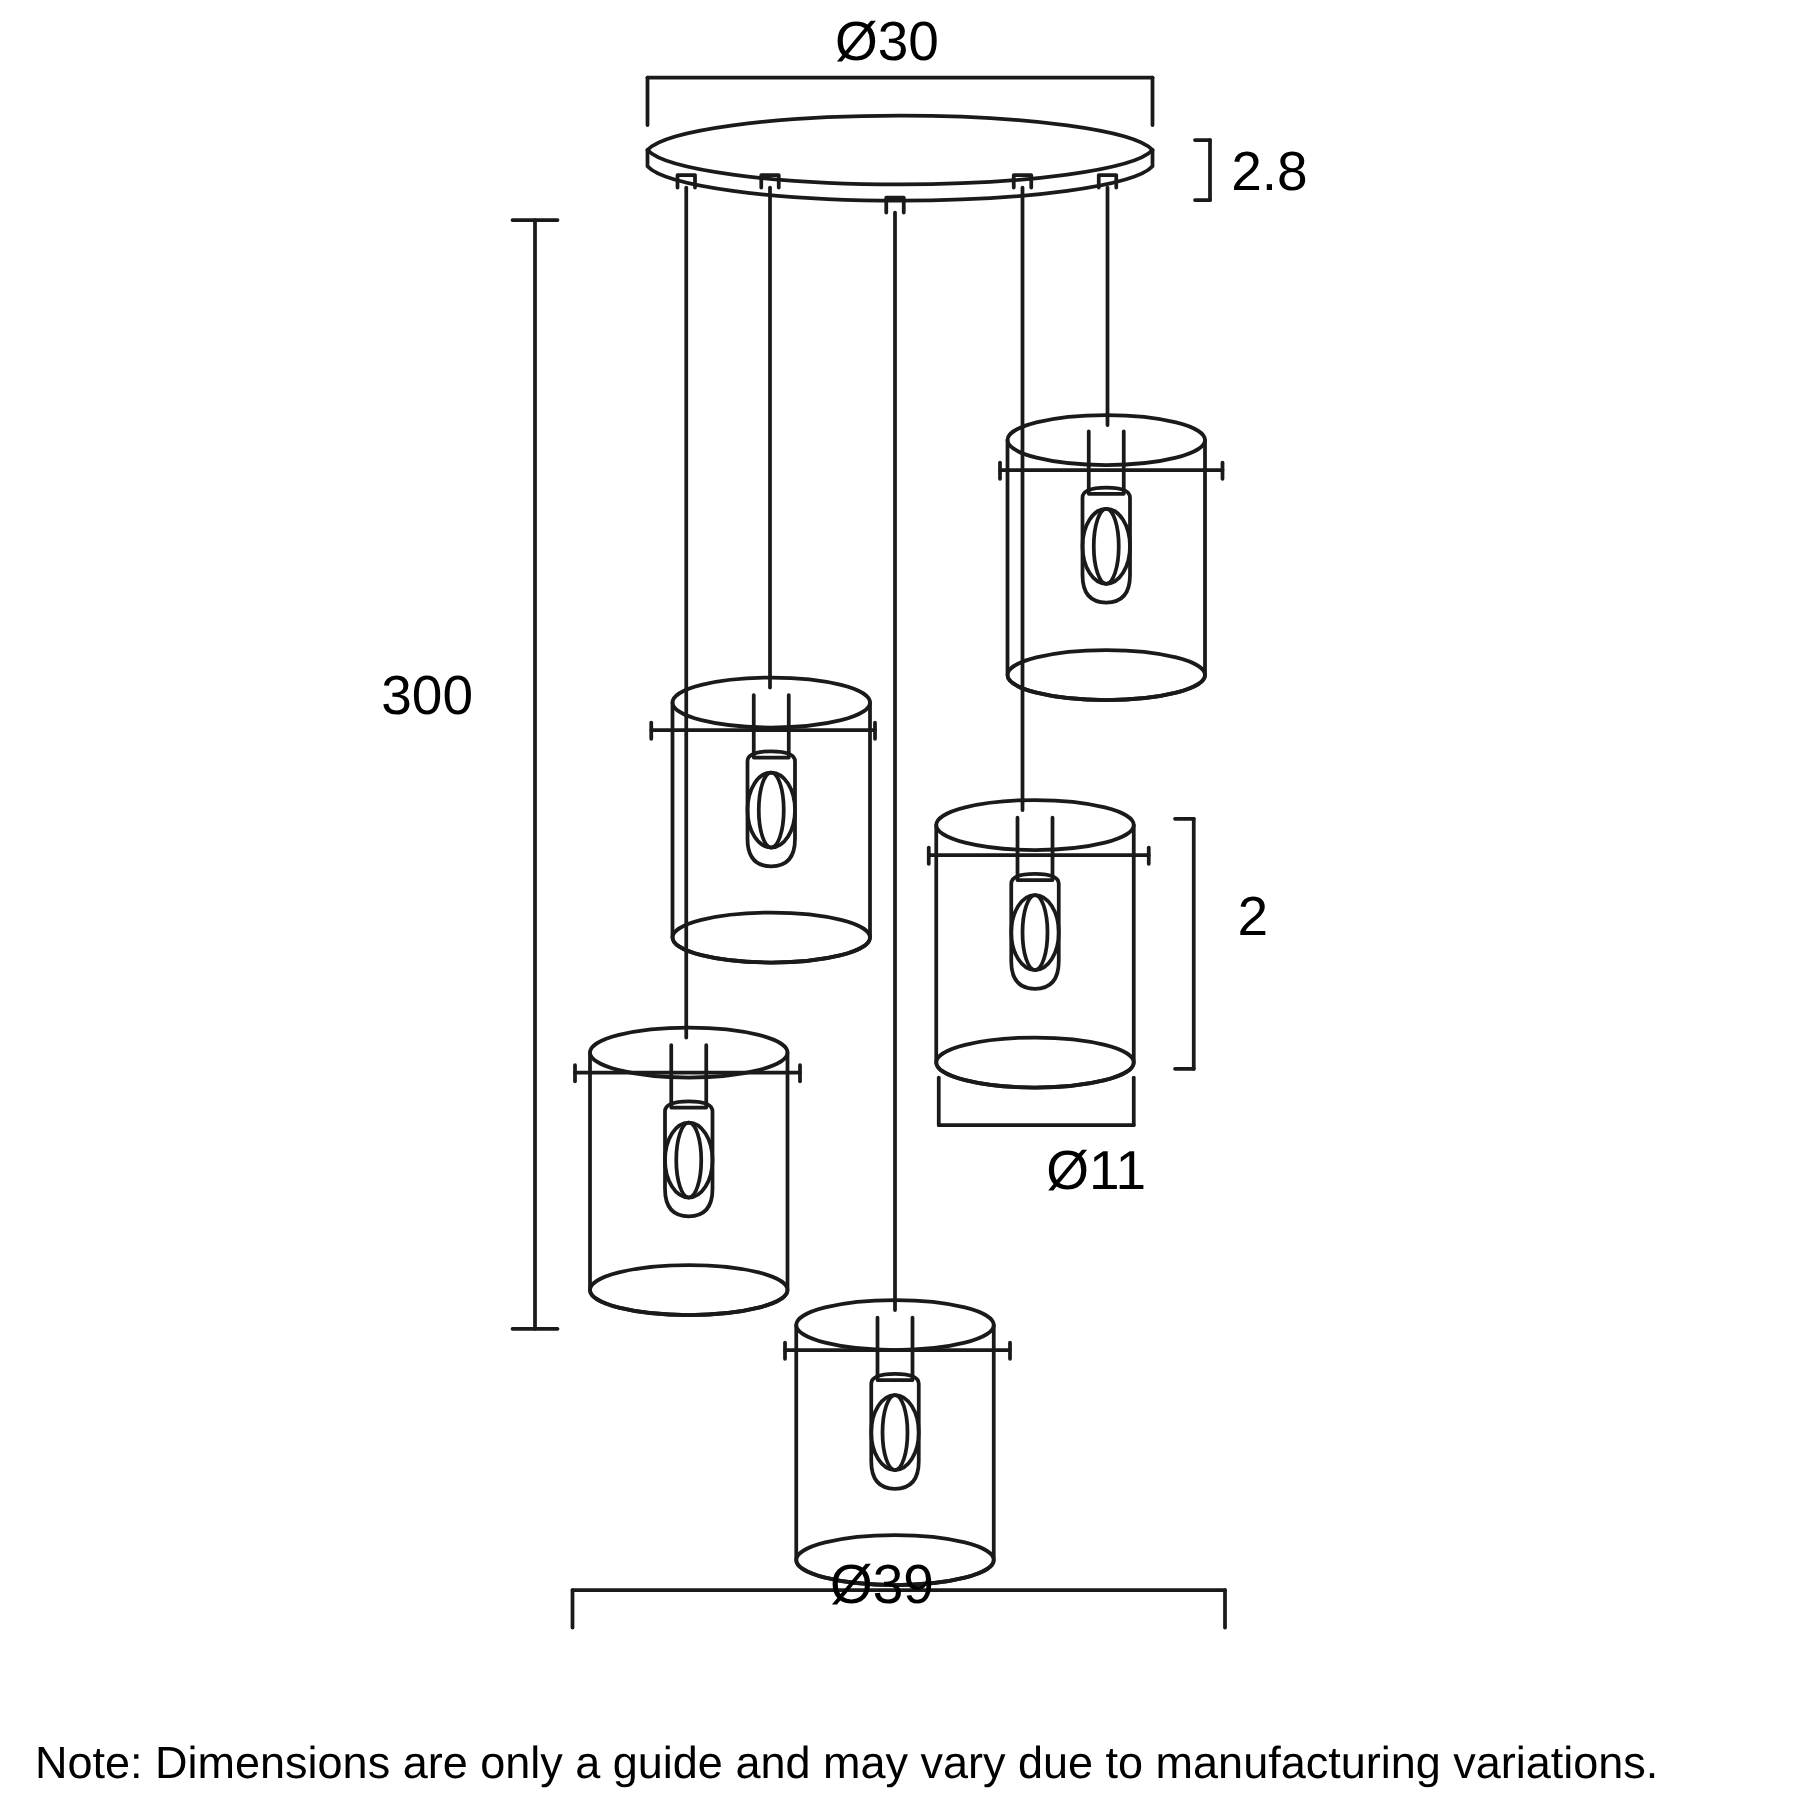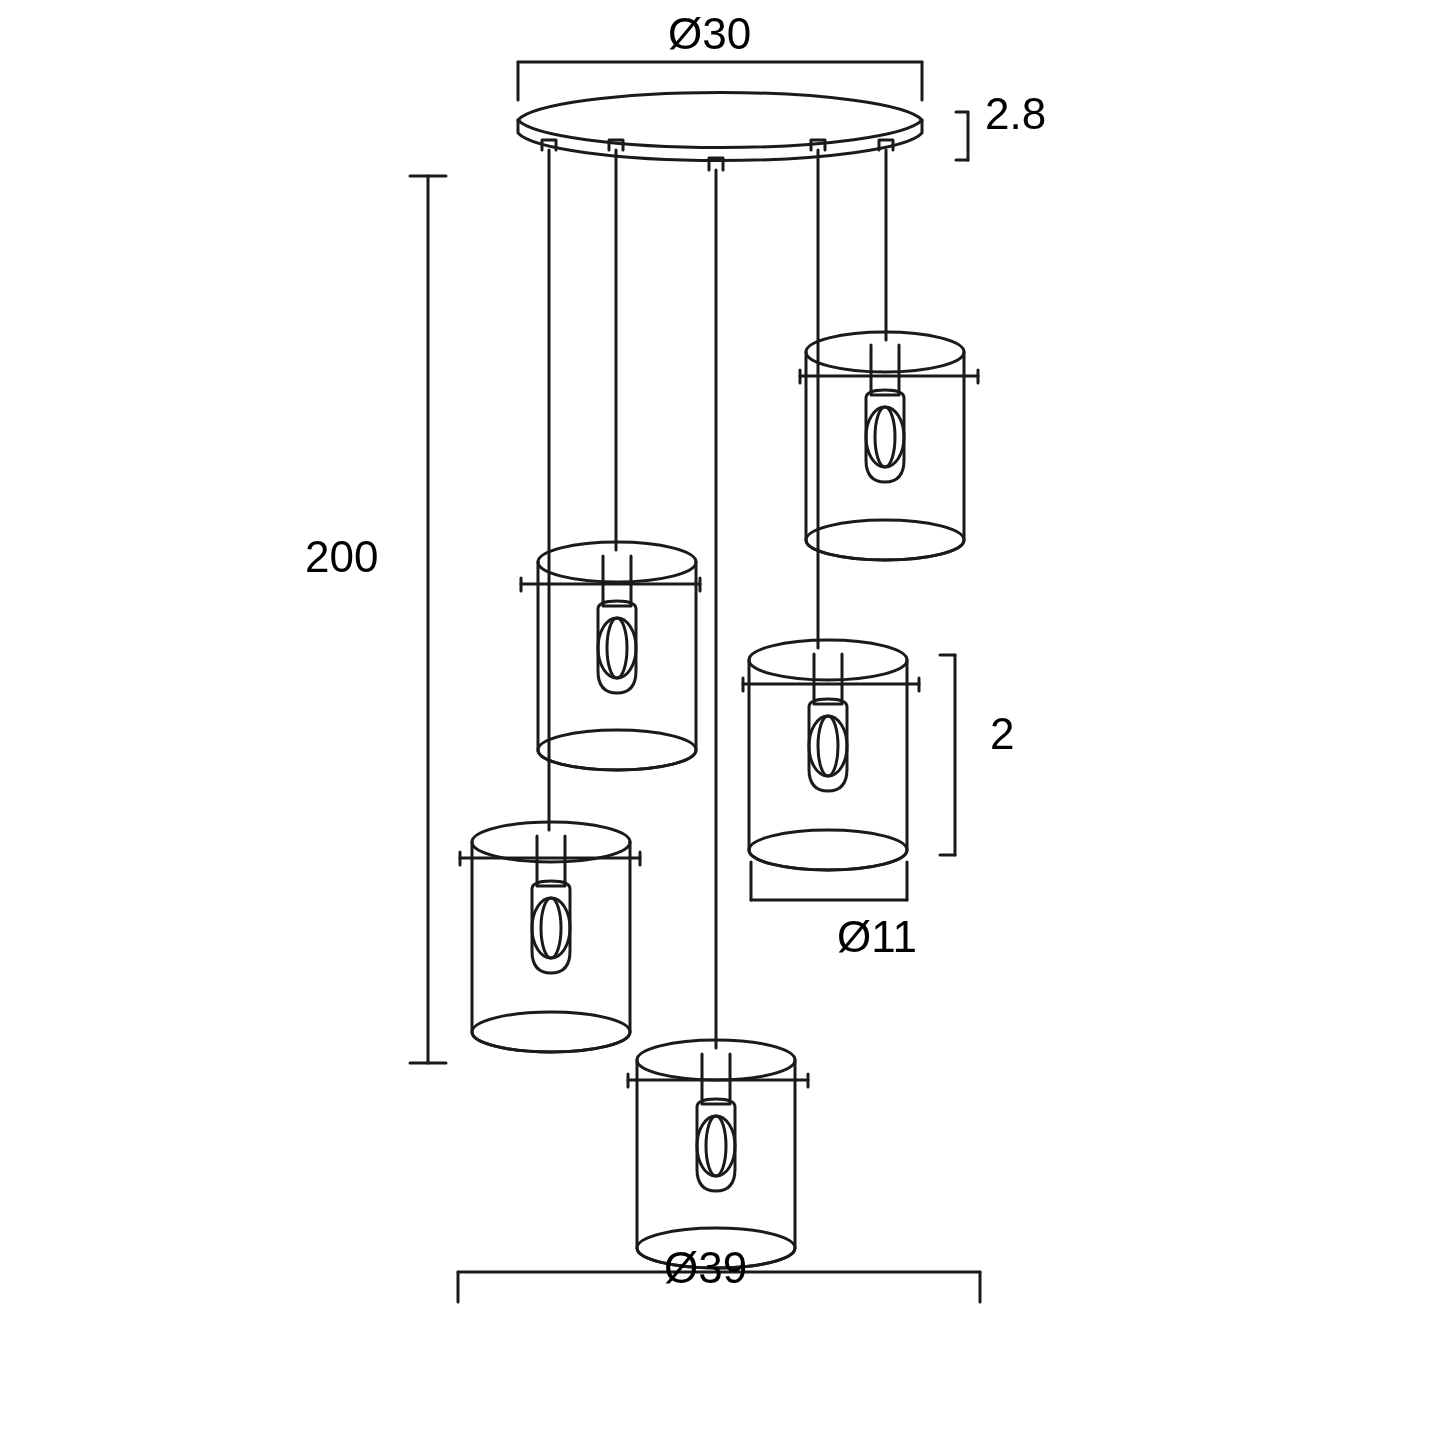--- a/index.html
+++ b/index.html
@@ -175,20 +175,21 @@
       <g>
         <line x1="458" y1="1272" x2="980" y2="1272"></line>
         <line x1="458" y1="1272" x2="458" y2="1302"></line>
         <line x1="980" y1="1272" x2="980" y2="1302"></line>
       </g>
 
     </g>
   </svg>
 
   <div class="dim-text" style="left:668px; top:12px;">Ø30</div>
-  <div class="dim-text" style="left:985px; top:92px;">2.8</div>
-  <div class="dim-text" style="left:305px; top:535px;">200</div>
+  <div class="dim-text" style="left:985px; top:116px;">2.8</div>
+  <div class="dim-text" style="left:305px; top:535px;">300</div>
   <div class="dim-text" style="left:990px; top:712px;">2</div>
   <div class="dim-text" style="left:789px; top:915px;margin-left:48px;">Ø11</div>
   <div class="dim-text" style="left:664px; top:1246px;">Ø39</div>
 
+  <div class="note-text">Note: Dimensions are only a guide and may vary due to manufacturing variations.</div>
 
 </div>
 
 </body></html>

